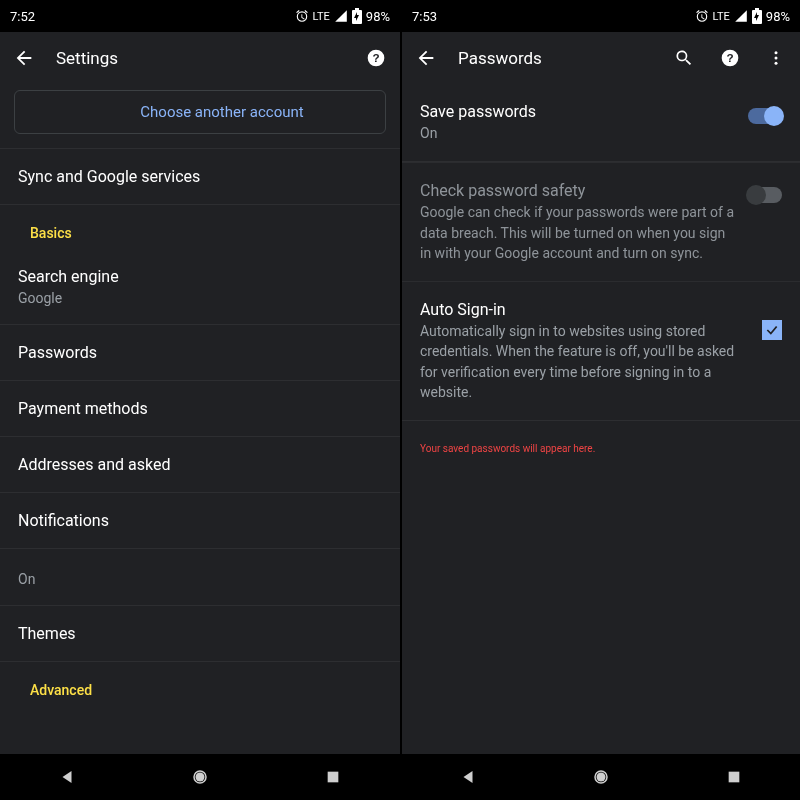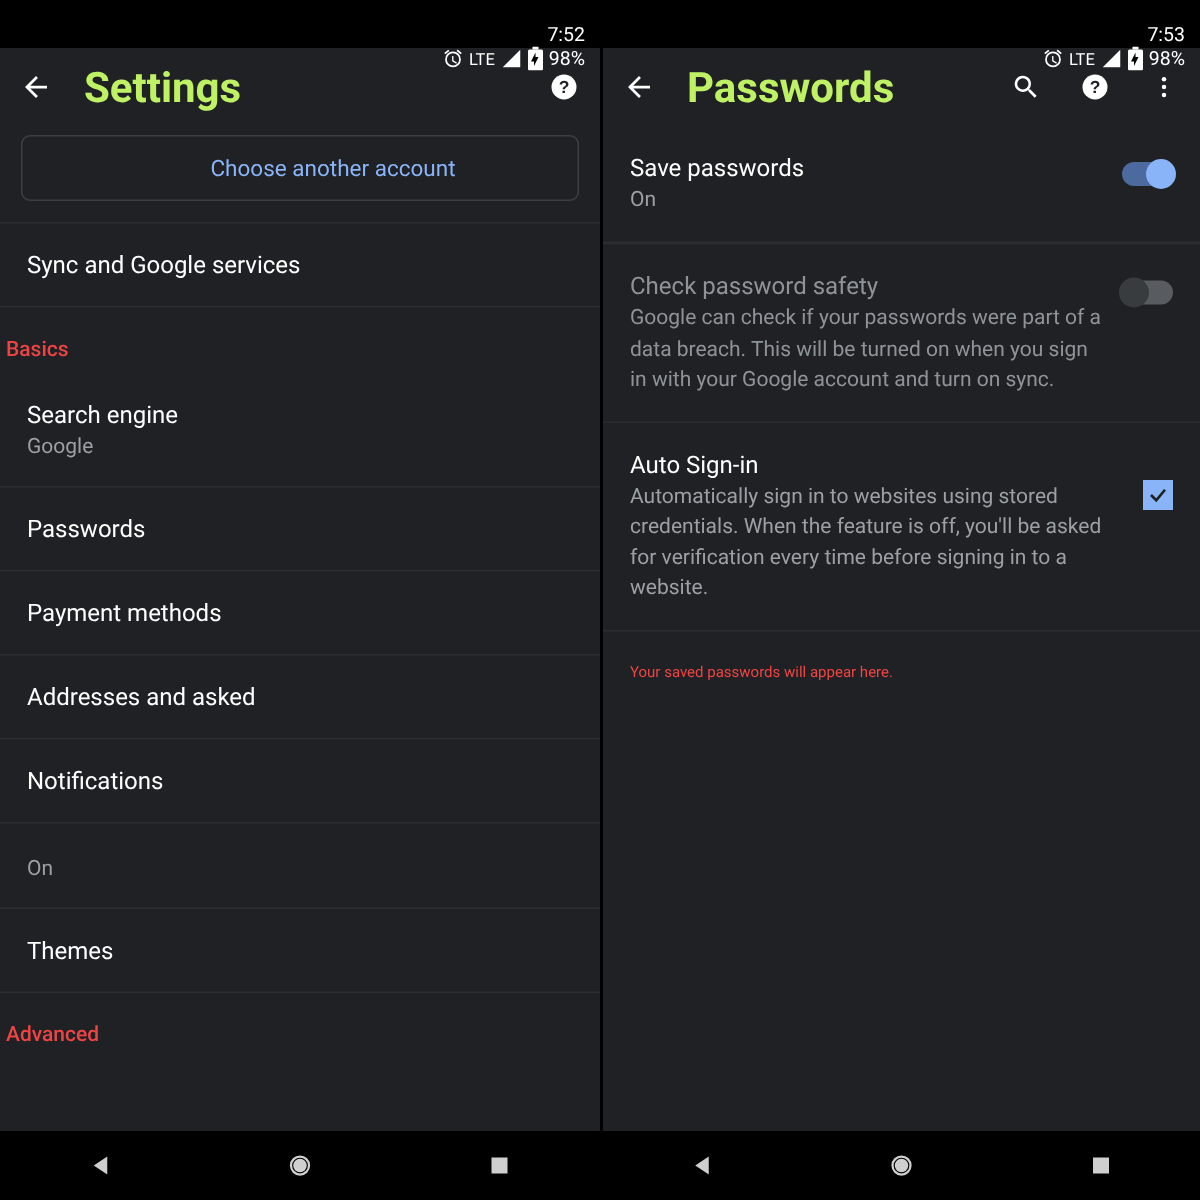--- a/index.html
+++ b/index.html
@@ -20,43 +20,42 @@
     flex-direction: column;
     position: relative;
   }
   .phone + .phone { border-left: 2px solid #000; }
 
   
   .status-bar {
     height: 28px;
     background: #000;
     display: flex;
-    align-items: flex-end;
+    align-items: center;
     justify-content: space-between;
     padding: 16px 10px;
     font-size: 13px;
     color: #fff;
-    flex-direction: column;
   }
   .status-right { display: flex; align-items: center; gap: 4px; }
   .status-right svg { fill: #fff; }
 
   
   .app-bar {
     height: 52px;
     display: flex;
     align-items: center;
     padding: 0 10px;
     gap: 18px;
   }
   .app-bar .title {
-    font-size: 28px;
-    font-weight: 700;
+    font-size: 17px;
+    font-weight: 400;
     flex: 1;
-    color: #bef264;
+    color: #ffffff;
   }
   .icon-btn {
     width: 28px;
     height: 28px;
     display: flex;
     align-items: center;
     justify-content: center;
     cursor: pointer;
   }
   .icon-btn svg { fill: #fff; }
@@ -80,22 +79,22 @@
   }
 
   .row {
     border-bottom: 1px solid #2d2e31;
     padding: 18px 18px;
   }
   .row.sync { border-top: 1px solid #2d2e31; }
   .row-title { font-size: 16px; color: #fff; }
   .row-sub { font-size: 14px; color: #9aa0a6; margin-top: 4px; }
   .section-label {
-    padding: 20px 18px 8px 4px;
-    color: #ef4444;
+    padding: 20px 18px 8px 30px;
+    color: #fde047;
     font-size: 14px;
     font-weight: 500;
   }
 
   
   .p-row {
     display: flex;
     align-items: flex-start;
     justify-content: space-between;
     padding: 18px 18px 18px 18px;

